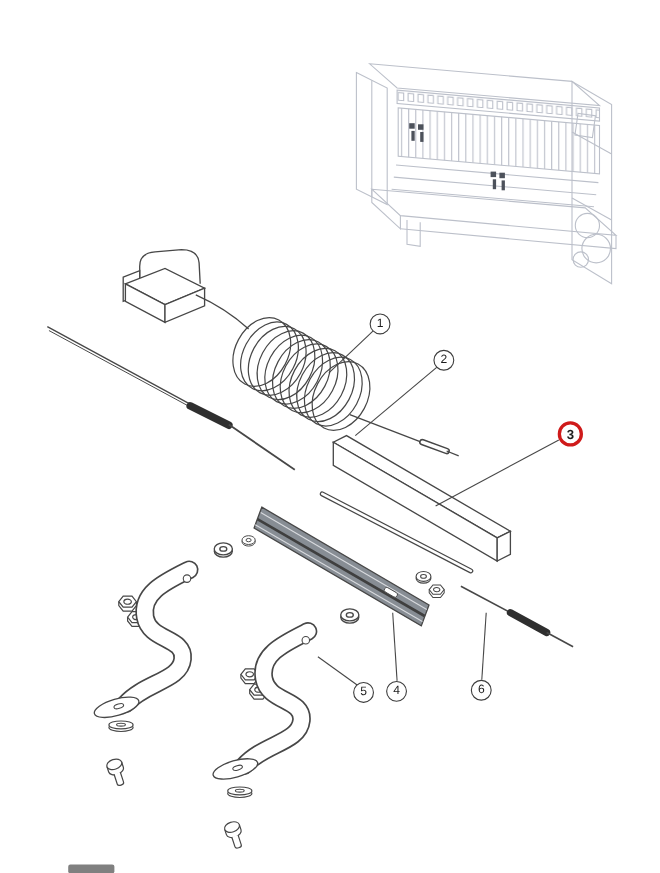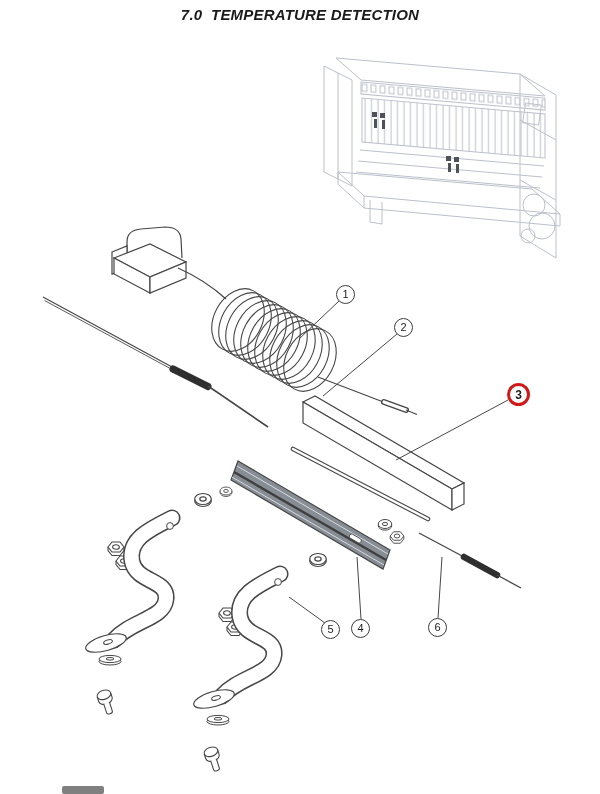--- a/index.html
+++ b/index.html
@@ -26,21 +26,20 @@
   .co-3{left:507px;top:383px;}
   .co-4{left:351px;top:619px;}
   .co-5{left:321px;top:620px;}
   .co-6{left:428px;top:618px;}
 </style>
 </head>
 <body>
 
 <div class="page">
 
-  <h1 class="title">7.0  TEMPERATURE DETECTION</h1>
 
   <svg class="diagram" width="600" height="794" viewBox="0 0 600 794">
     <defs>
       <pattern id="finPat" width="6.5" height="46" patternUnits="userSpaceOnUse">
         <path d="M3 0 V46" stroke="#bcc0ca" stroke-width="1" fill="none"></path>
       </pattern>
       <pattern id="railPat" width="9" height="12" patternUnits="userSpaceOnUse">
         <path d="M1 2 h5 v7 h-5 z" stroke="#bcc0ca" stroke-width="1" fill="none"></path>
       </pattern>
       <g id="nut" stroke="#474747" fill="#fff" stroke-width="1.1">

